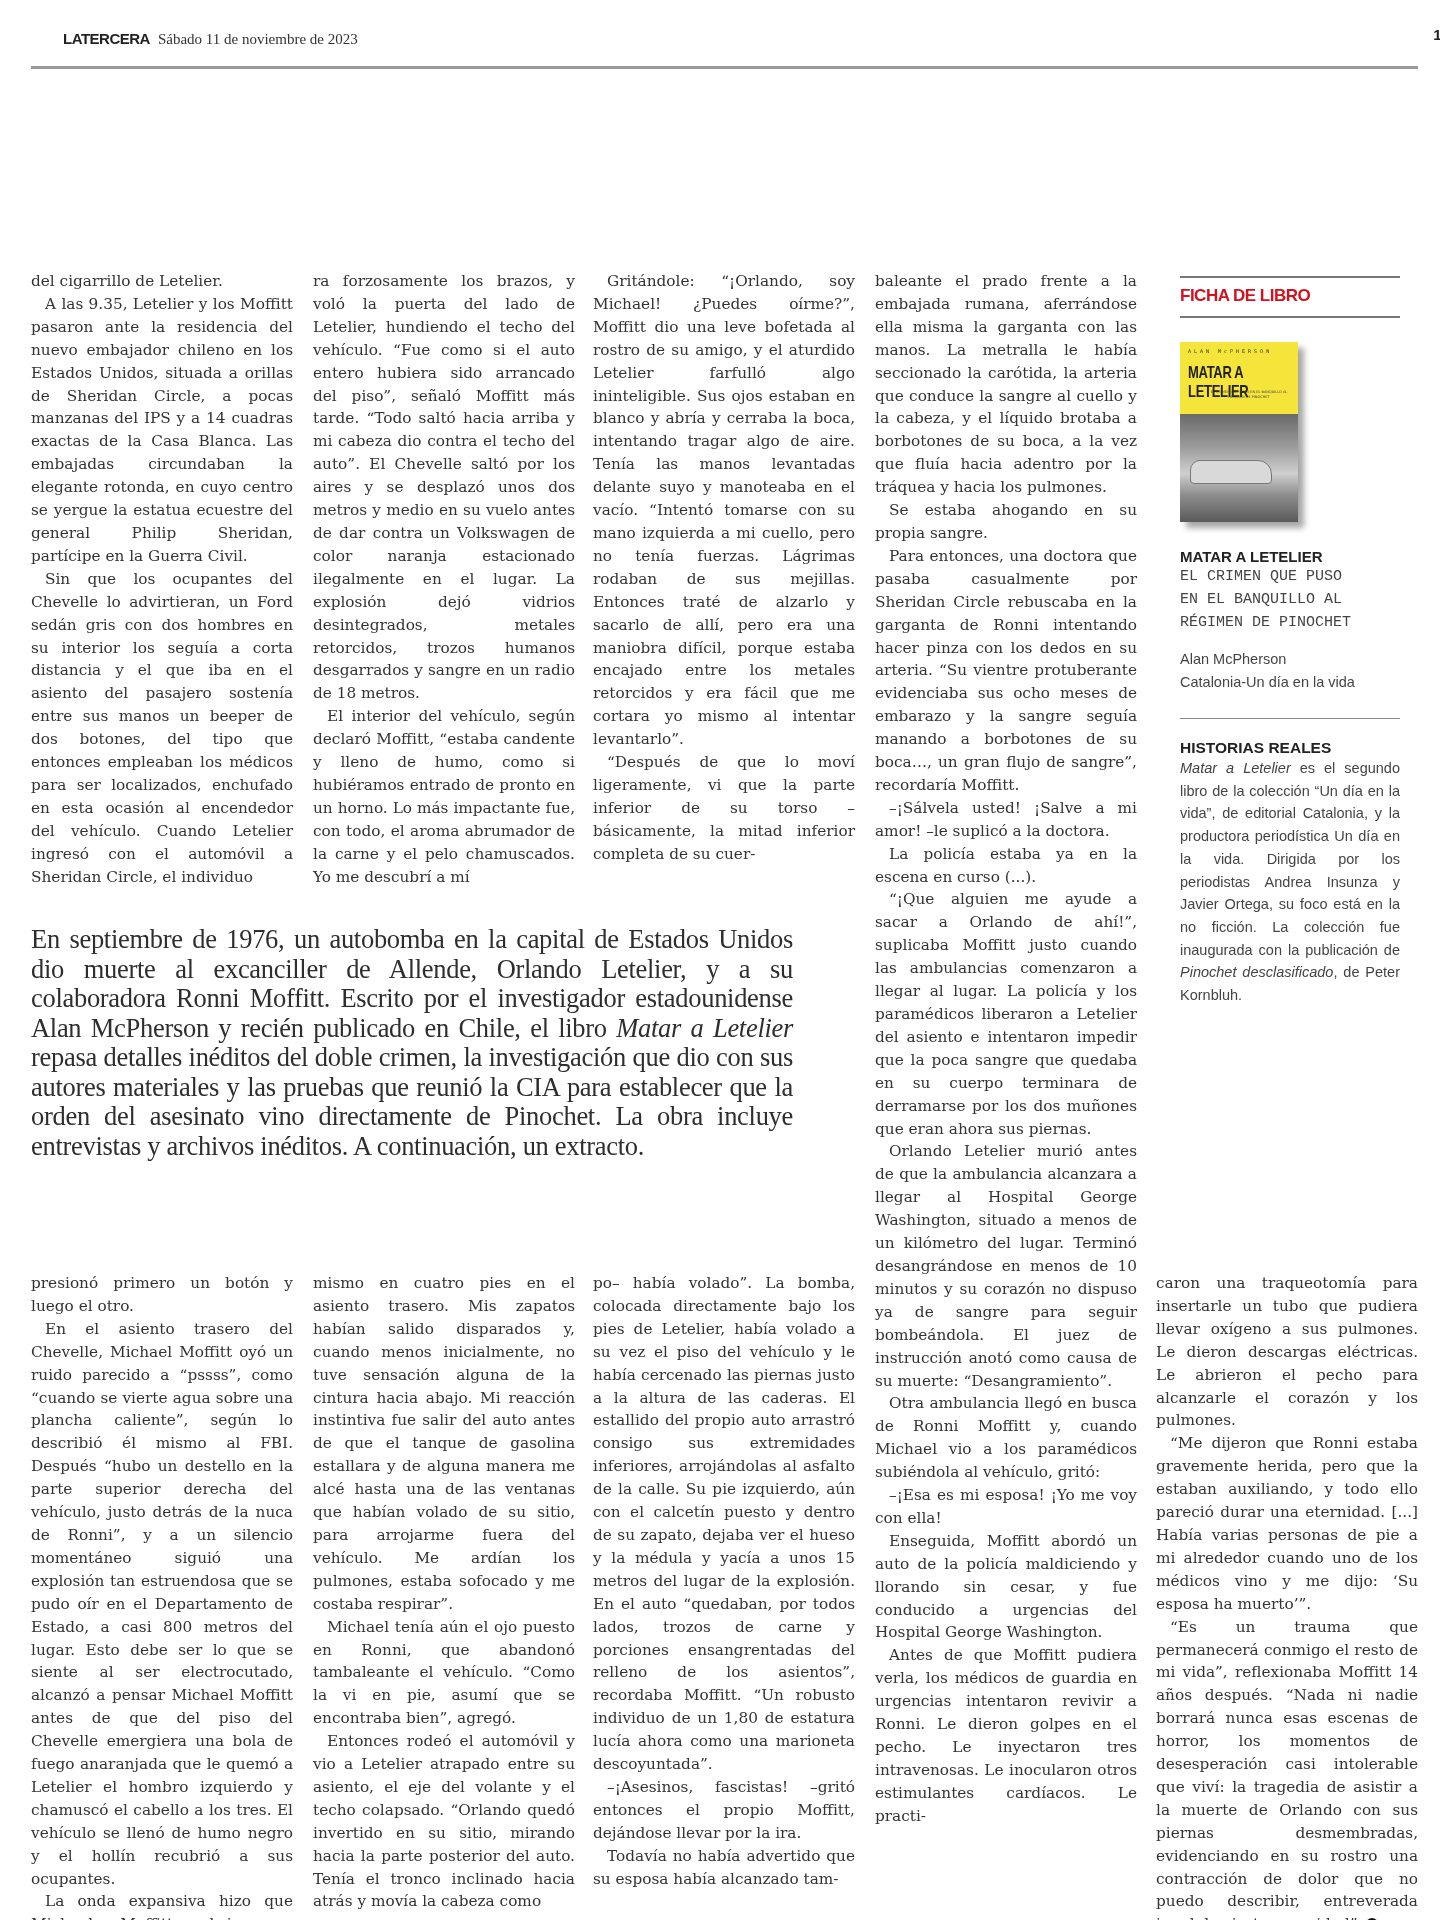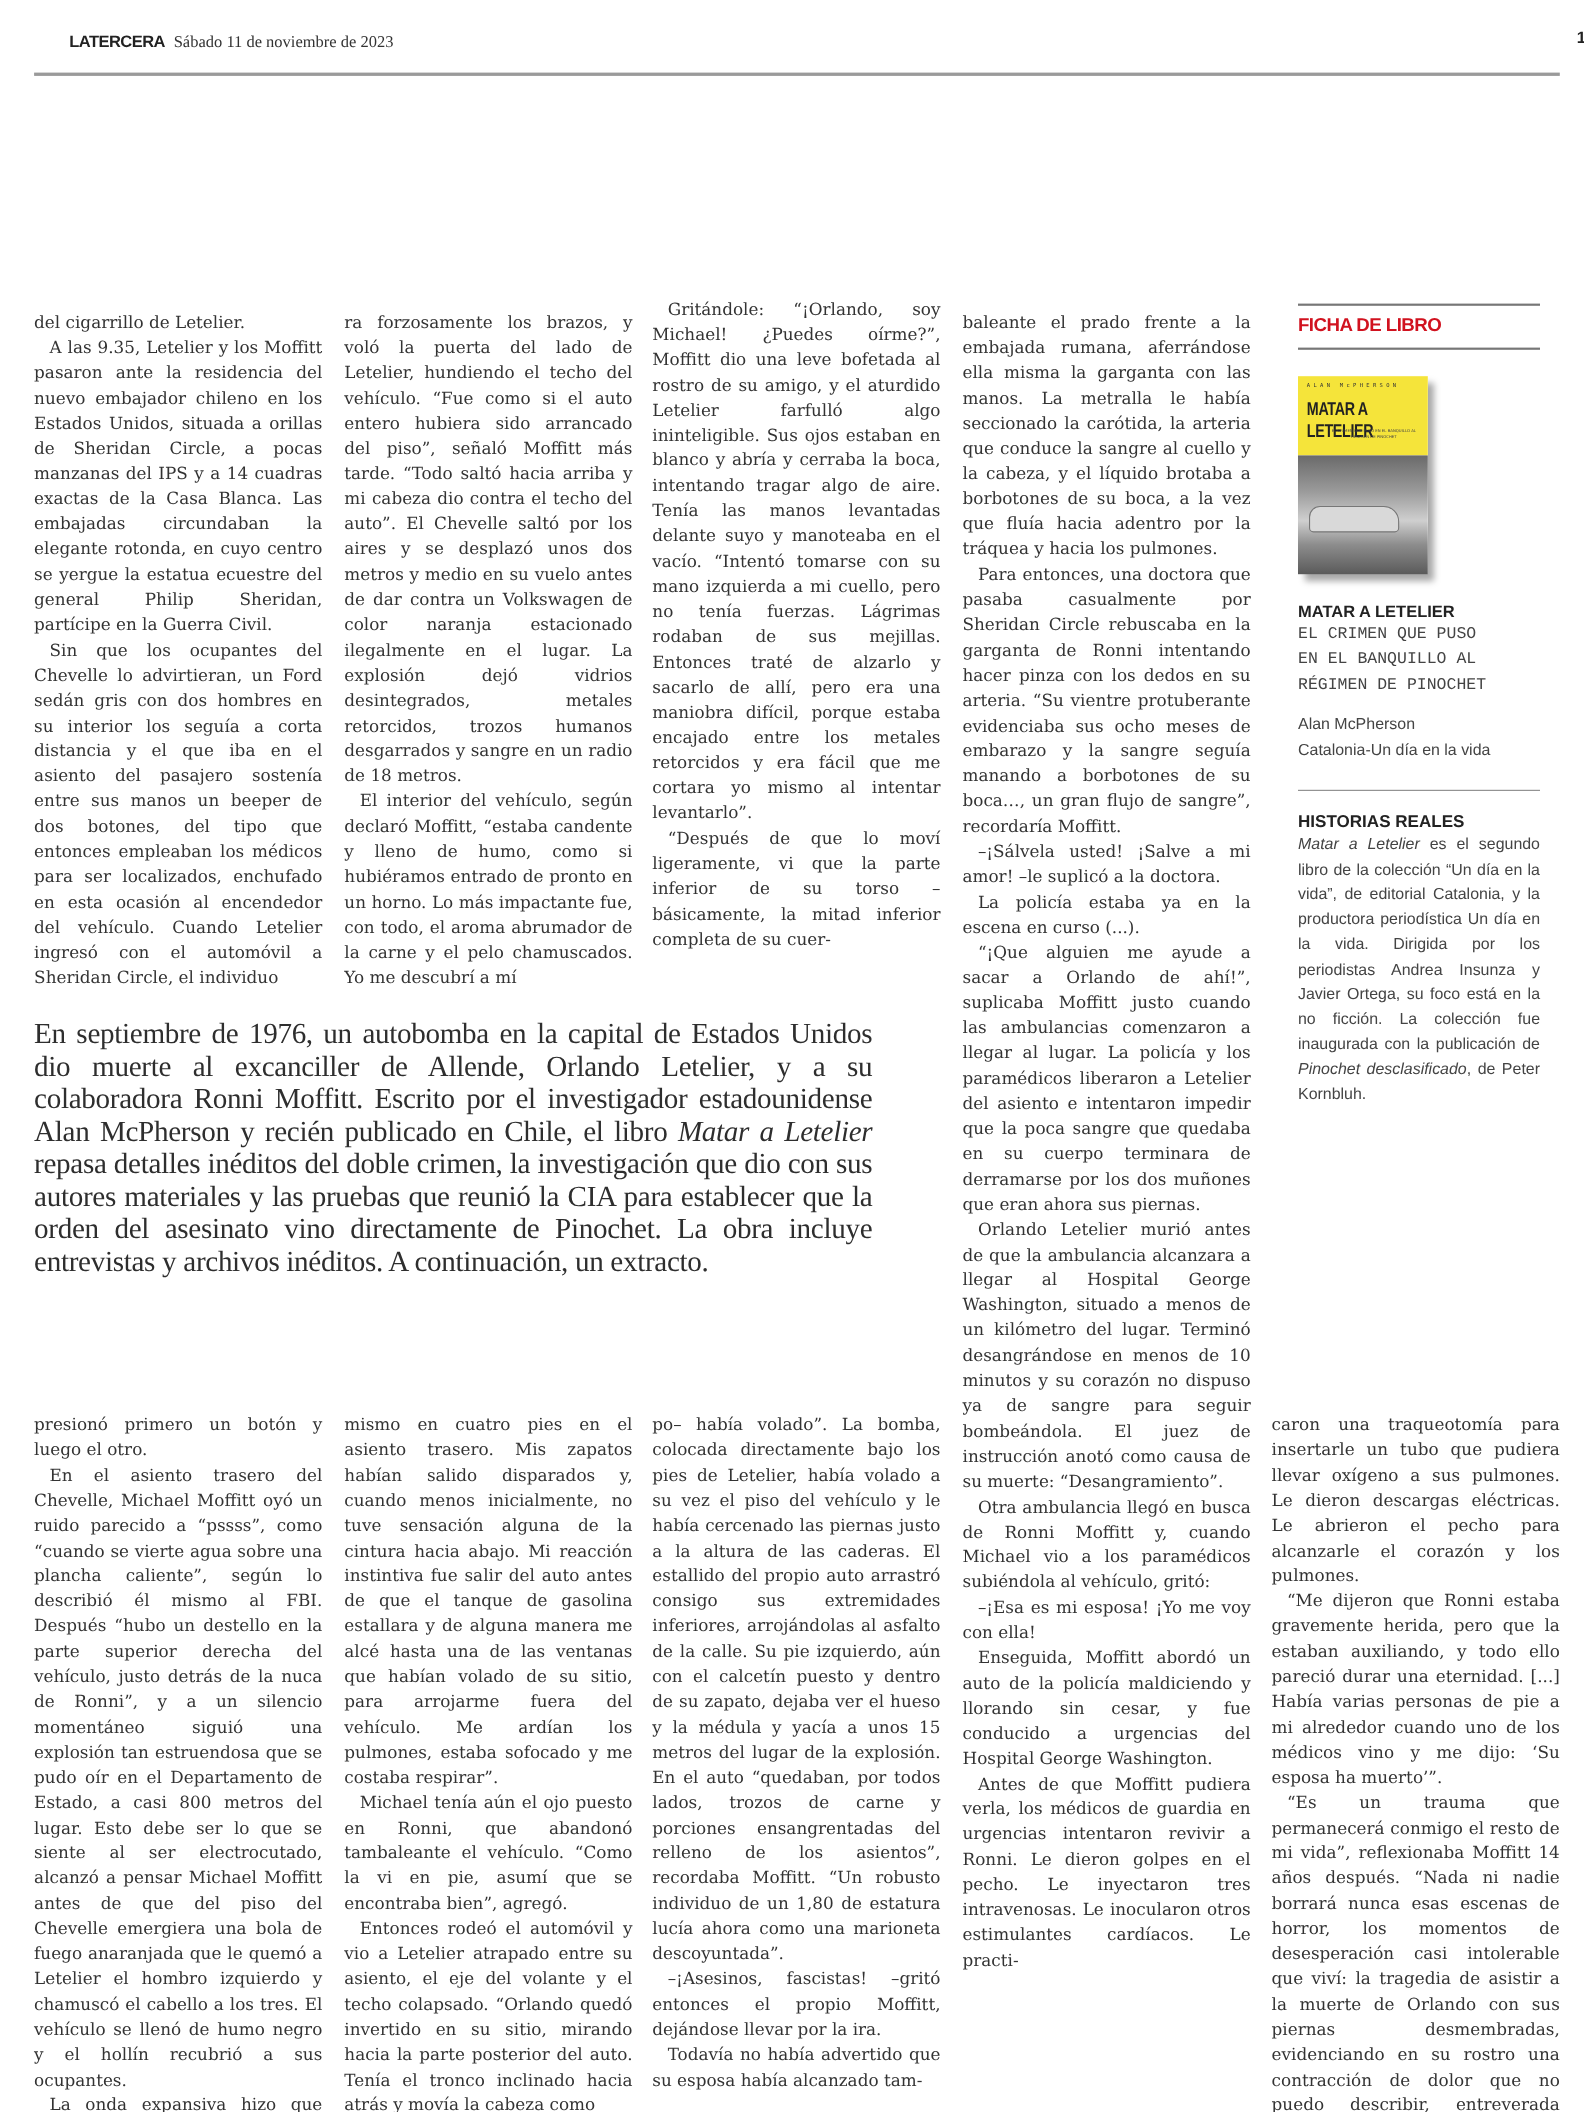--- a/index.html
+++ b/index.html
@@ -6,21 +6,21 @@
   body { width:1440px; height:1920px; position:relative; overflow:hidden; color:#2a2a2a; }
   .hdr { position:absolute; left:31px; top:30px; width:1387px; height:36px;margin-left:32px; }
   .hdr .brand { font-family:"Liberation Sans", sans-serif; font-weight:bold; font-size:15px; letter-spacing:-0.5px; color:#222; }
   .hdr .date { font-family:"Liberation Serif", serif; font-size:15px; color:#333; margin-left:4px; }
   .hdr .pageno { position:absolute; right:0; top:-4px; font-family:"Liberation Sans", sans-serif; font-weight:bold; font-size:15px; color:#222; }
   .hdr-rule { position:absolute; left:31px; top:66px; width:1387px; height:3px; background:#9a9a9a; }
 
   .col { position:absolute; font-family:"DejaVu Serif", serif; font-size:15.3px; line-height:22.9px; color:#333; text-align:justify; hyphens:manual; }
   .col p { margin:0; text-indent:0; }
   .col p.ind { text-indent:14px; }
-  .col p.cont { text-indent:0;margin-top:12px; }
+  .col p.cont { text-indent:0; }
 
   .lede { position:absolute; left:31px; top:925px; width:762px; font-family:"Liberation Serif", serif; font-size:26.5px; line-height:29.5px; color:#2e2e2e; text-align:justify; letter-spacing:-0.3px; }
   .lede em { font-style:italic; }
 
   .side { position:absolute; left:1180px; top:276px; width:220px; font-family:"DejaVu Sans", sans-serif; color:#333; }
   .side .rule { height:2px; background:#777; width:220px; }
   .side .kicker { font-family:Liberation Sans, sans-serif; font-weight:bold; font-size:17px; color:#d1121f; letter-spacing:-0.5px; margin:8px 0 10px 0; }
   .side .cover { position:relative; width:118px; height:180px; margin:24px 0 26px 0; box-shadow:6px 6px 6px rgba(0,0,0,0.35); }
   .cover .top { position:absolute; left:0; top:0; width:118px; height:72px; background:#f5e43a; }
   .cover .author { position:absolute; left:8px; top:6px; font-family:"DejaVu Sans Mono", monospace; font-size:5px; letter-spacing:3px; color:#333; }
@@ -57,20 +57,21 @@
 <div class="col" id="tc1" style="left:313px; top:270px; width:262px;">
     <p class="cont">ra forzosamente los brazos, y voló la puerta del lado de Letelier, hundiendo el techo del vehículo. “Fue como si el auto entero hubiera sido arrancado del piso”, señaló Moffitt más tarde. “Todo saltó hacia arriba y mi cabeza dio contra el techo del auto”. El Chevelle saltó por los aires y se desplazó unos dos metros y medio en su vuelo antes de dar contra un Volkswagen de color naranja estacionado ilegalmente en el lugar. La explosión dejó vidrios desintegrados, metales retorcidos, trozos humanos desgarrados y sangre en un radio de 18 metros.</p>
     <p class="ind">El interior del vehículo, según declaró Moffitt, “estaba candente y lleno de humo, como si hubiéramos entrado de pronto en un horno. Lo más impactante fue, con todo, el aroma abrumador de la carne y el pelo chamuscados. Yo me descubrí a mí</p>
   </div>
 <div class="col" id="tc2" style="left:593px; top:270px; width:262px;">
     <p class="ind">Gritándole: “¡Orlando, soy Michael! ¿Puedes oírme?”, Moffitt dio una leve bofetada al rostro de su amigo, y el aturdido Letelier farfulló algo ininteligible. Sus ojos estaban en blanco y abría y cerraba la boca, intentando tragar algo de aire. Tenía las manos levantadas delante suyo y manoteaba en el vacío. “Intentó tomarse con su mano izquierda a mi cuello, pero no tenía fuerzas. Lágrimas rodaban de sus mejillas. Entonces traté de alzarlo y sacarlo de allí, pero era una maniobra difícil, porque estaba encajado entre los metales retorcidos y era fácil que me cortara yo mismo al intentar levantarlo”.</p>
     <p class="ind">“Después de que lo moví ligeramente, vi que la parte inferior de su torso –básicamente, la mitad inferior completa de su cuer-</p>
   </div>
 <div class="col" id="tc3" style="left:875px; top:270px; width:262px;">
     <p class="cont">baleante el prado frente a la embajada rumana, aferrándose ella misma la garganta con las manos. La metralla le había seccionado la carótida, la arteria que conduce la sangre al cuello y la cabeza, y el líquido brotaba a borbotones de su boca, a la vez que fluía hacia adentro por la tráquea y hacia los pulmones.</p>
+    <p class="ind">Se estaba ahogando en su propia sangre.</p>
     <p class="ind">Para entonces, una doctora que pasaba casualmente por Sheridan Circle rebuscaba en la garganta de Ronni intentando hacer pinza con los dedos en su arteria. “Su vientre protuberante evidenciaba sus ocho meses de embarazo y la sangre seguía manando a borbotones de su boca…, un gran flujo de sangre”, recordaría Moffitt.</p>
     <p class="ind">–¡Sálvela usted! ¡Salve a mi amor! –le suplicó a la doctora.</p>
     <p class="ind">La policía estaba ya en la escena en curso (...).</p>
     <p class="ind">“¡Que alguien me ayude a sacar a Orlando de ahí!”, suplicaba Moffitt justo cuando las ambulancias comenzaron a llegar al lugar. La policía y los paramédicos liberaron a Letelier del asiento e intentaron impedir que la poca sangre que quedaba en su cuerpo terminara de derramarse por los dos muñones que eran ahora sus piernas.</p>
     <p class="ind">Orlando Letelier murió antes de que la ambulancia alcanzara a llegar al Hospital George Washington, situado a menos de un kilómetro del lugar. Terminó desangrándose en menos de 10 minutos y su corazón no dispuso ya de sangre para seguir bombeándola. El juez de instrucción anotó como causa de su muerte: “Desangramiento”.</p>
     <p class="ind">Otra ambulancia llegó en busca de Ronni Moffitt y, cuando Michael vio a los paramédicos subiéndola al vehículo, gritó:</p>
     <p class="ind">–¡Esa es mi esposa! ¡Yo me voy con ella!</p>
     <p class="ind">Enseguida, Moffitt abordó un auto de la policía maldiciendo y llorando sin cesar, y fue conducido a urgencias del Hospital George Washington.</p>
     <p class="ind">Antes de que Moffitt pudiera verla, los médicos de guardia en urgencias intentaron revivir a Ronni. Le dieron golpes en el pecho. Le inyectaron tres intravenosas. Le inocularon otros estimulantes cardíacos. Le practi-</p>
   </div>

